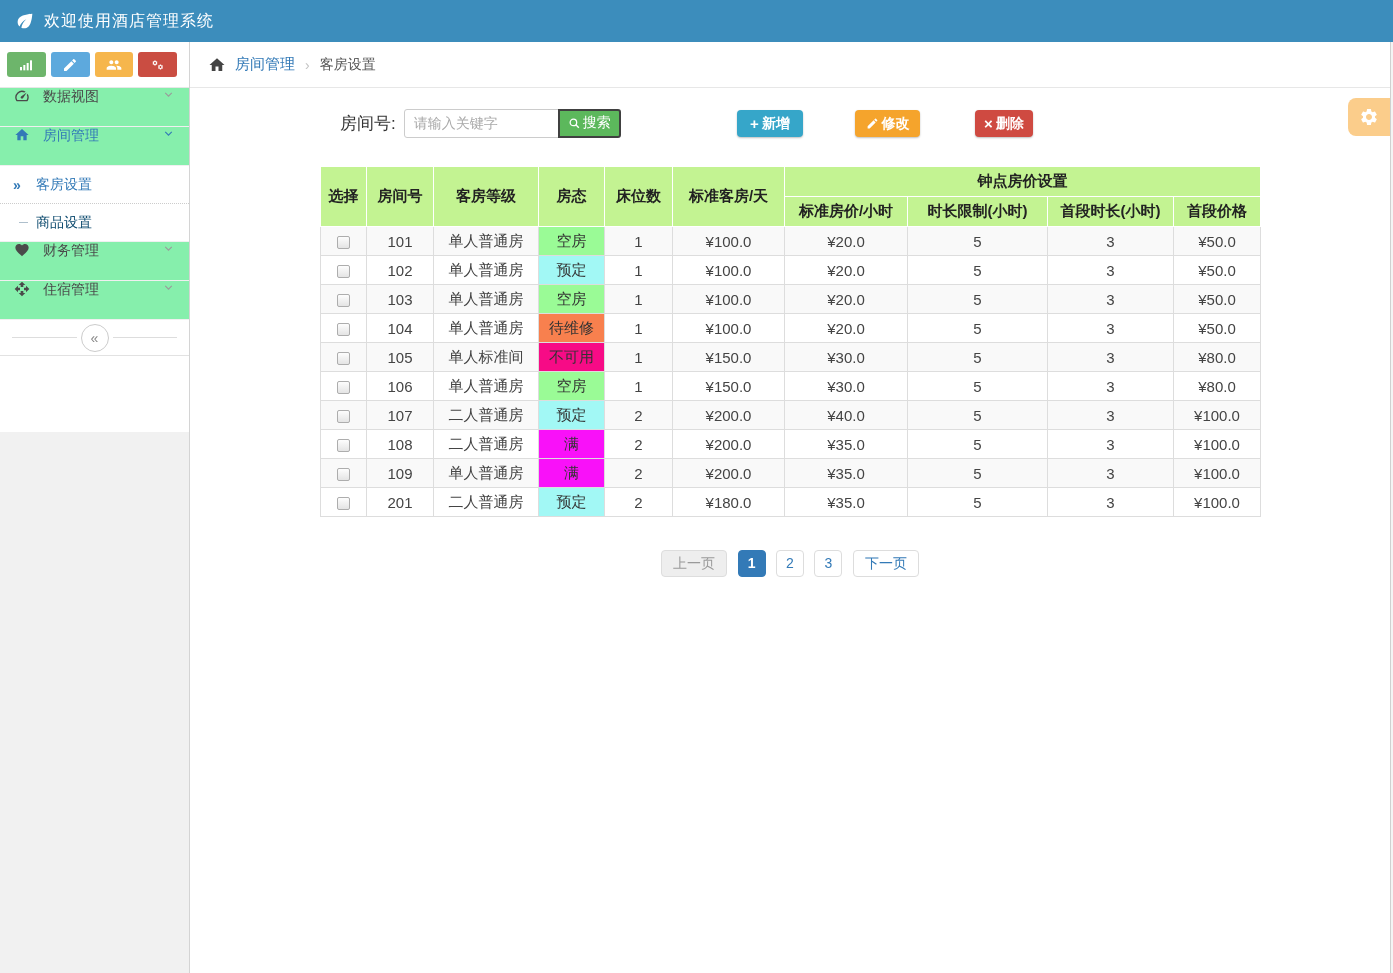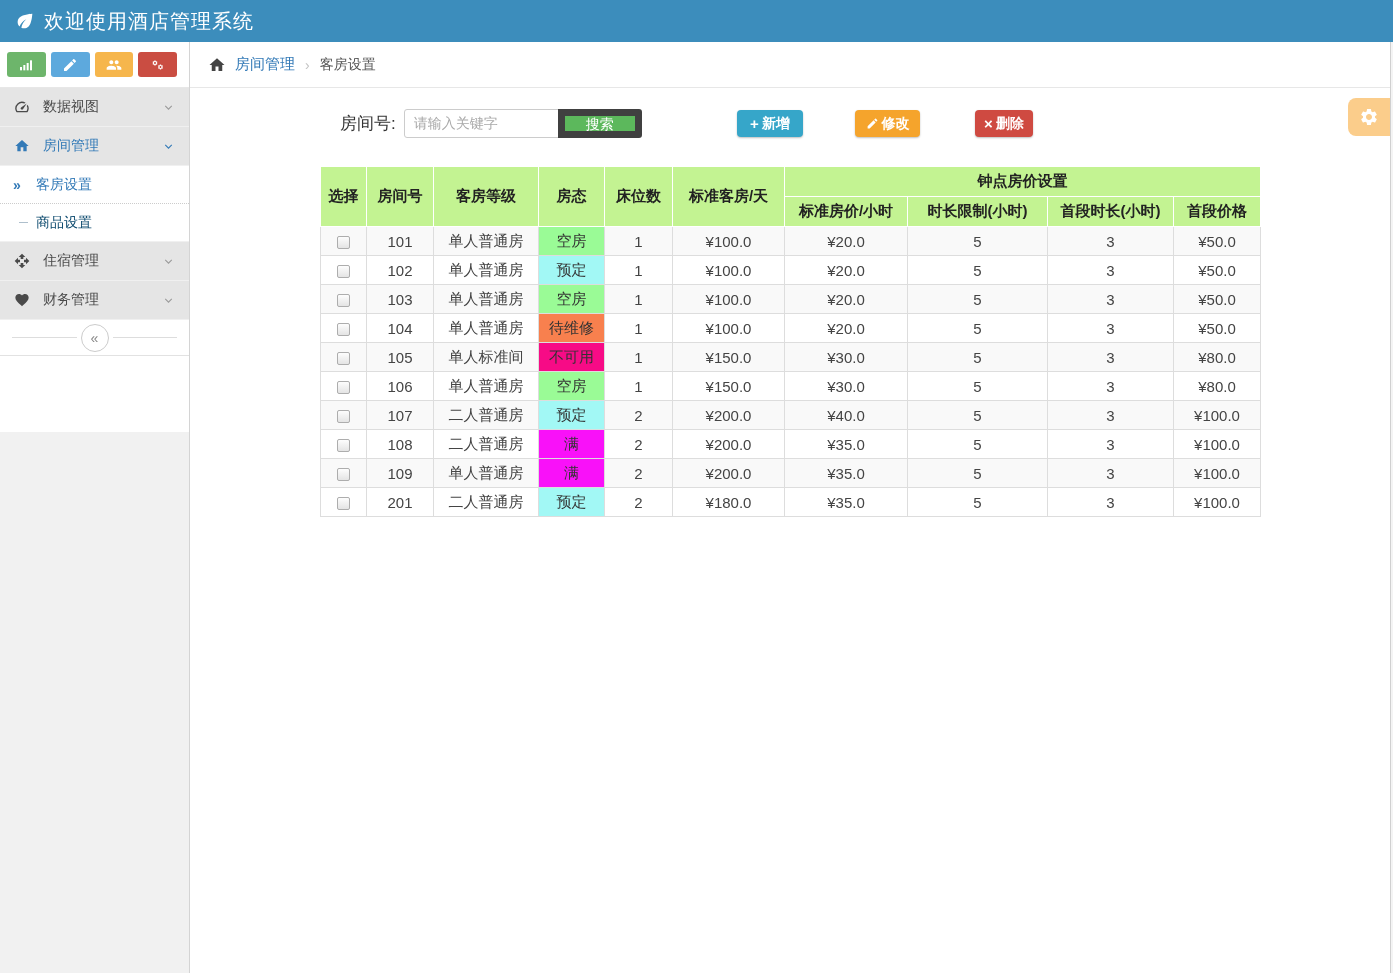--- a/index.html
+++ b/index.html
@@ -4,38 +4,38 @@
 <style>
   * { margin:0; padding:0; box-sizing:border-box; }
   html,body { width:1393px; height:973px; overflow:hidden; background:#fff;
     font-family:"Liberation Sans","DejaVu Sans",sans-serif; }
   #root { position:relative; width:1393px; height:973px; background:#fff; }
 
   
   .topbar { position:absolute; left:0; top:0; width:1393px; height:42px;
     background:#3c8dbc; display:flex; align-items:center; padding-left:14px; }
   .topbar .leaf { width:22px; height:22px; margin-right:8px; color:#fff; }
-  .topbar .title { color:#fff; font-size:20px; letter-spacing:1px; }
+  .topbar .title { color:#fff; font-size:16px; letter-spacing:1px; }
 
   
   .edge-strip { position:absolute; right:0; top:42px; bottom:0; width:3px;
     background:#f4f4f4; border-left:1px solid #d0d0d0; }
 
   
   .sidebar { position:absolute; left:0; top:42px; width:190px; bottom:0;
     background:#fff; border-right:1px solid #d4d4d4; }
   .quick { height:46px; display:flex; align-items:center; padding:0 7px;
     border-bottom:1px solid #e7e7e7; }
   .quick .qbtn { width:40px; height:25px; border:none; border-radius:3px;
     margin-right:5px; color:#fff; display:flex; align-items:center;
     justify-content:center; cursor:pointer; }
   .qbtn svg { width:16px; height:16px; }
 
-  .menu-item { height:39px; display:flex; align-items:center; padding:0 14px;
-    border-bottom:1px solid #f0f0f0; color:#4a4a4a; cursor:pointer; background:#e5e5e5; }
+  .menu-item { height:39px; display:flex; padding:0 14px;
+    border-bottom:1px solid #f0f0f0; color:#4a4a4a; cursor:pointer; background:#86efac; }
   .menu-item .mi-icon { width:18px; height:16px; display:flex; align-items:center; }
   .menu-item .mi-icon svg { width:16px; height:16px; fill:currentColor; }
   .menu-item .mi-label { margin-left:11px; font-size:14px; }
   .menu-item .chev { margin-left:auto; width:13px; height:13px; color:#9a9a9a; }
   .menu-item.active { color:#337ab7; }
   .menu-item.active .chev { color:#337ab7; }
 
   .submenu { position:relative; }
   .submenu::before { content:""; position:absolute; left:19px; top:0; width:1px;
     height:57px; background:#aebfcc; }
@@ -68,23 +68,23 @@
 
   
   .content { position:absolute; left:190px; top:88px; right:0; bottom:0; background:#fff; }
 
   .toolbar { position:absolute; left:150px; top:20px; height:30px; display:flex;
     align-items:center; }
   .toolbar .lbl { font-size:17px; color:#333; margin-right:8px; }
   .toolbar input { width:155px; height:29px; border:1px solid #ccc;
     border-radius:3px 0 0 3px; padding:0 9px; font-size:14px; color:#1d4ed8; outline:none; }
   .toolbar input::placeholder { color:#a9a9a9; }
-  .search-btn { height:29px; padding:0 21px; border:7px solid #404040; background:#5cb85c;
+  .search-btn { height:29px; padding:0 8px; border:2px solid #404040; background:#5cb85c;
     color:#fff; font-size:14px; border-radius:0 3px 3px 0; margin-left:-1px;
-    display:flex; align-items:center; cursor:pointer;flex-direction:column; }
+    display:flex; align-items:center; cursor:pointer; }
   .search-btn svg { width:13px; height:13px; margin-right:2px; }
 
   .act-btn { position:absolute; top:22px; height:27px; border:none; border-radius:4px;
     color:#fff; font-size:14px; font-weight:bold; display:flex; align-items:center;
     justify-content:center; cursor:pointer; box-shadow:0 1px 2px rgba(0,0,0,.25); }
   .act-btn .pl { font-size:15px; margin-right:3px; font-weight:bold; }
   .act-btn svg { width:13px; height:13px; margin-right:3px; }
   #btn-add { left:547px; width:66px; }
   #btn-edit { left:665px; width:65px; }
   #btn-del { left:785px; width:58px; }
@@ -196,36 +196,36 @@
       </div>
       <div class="sub-item second">
         <span class="marker"></span>
         <span>商品设置</span>
       </div>
     </div>
 
     <div class="menu-item">
       <span class="mi-icon">
           <svg viewBox="0 0 24 24">
-            <path d="M10 9h4V6h3l-5-5-5 5h3v3zm-1 1H6V7l-5 5 5 5v-3h3v-4zm14 2l-5-5v3h-3v4h3v3l5-5zm-9 3h-4v3H7l5 5 5-5h-3v-3z"></path>
+            <path d="M12 21.35l-1.45-1.32C5.4 15.36 2 12.28 2 8.5 2 5.42 4.42 3 7.5 3c1.74 0 3.41.81 4.5 2.09C13.09 3.81 14.76 3 16.5 3 19.58 3 22 5.42 22 8.5c0 3.78-3.4 6.86-8.55 11.54L12 21.35z"></path>
           </svg>
         </span>
-      <span class="mi-label">住宿管理</span>
+      <span class="mi-label">财务管理</span>
       <svg class="chev chevsvg" viewBox="0 0 24 24">
           <path d="M6 9l6 6 6-6"></path>
         </svg>
     </div>
 
     <div class="menu-item">
       <span class="mi-icon">
           <svg viewBox="0 0 24 24">
-            <path d="M12 21.35l-1.45-1.32C5.4 15.36 2 12.28 2 8.5 2 5.42 4.42 3 7.5 3c1.74 0 3.41.81 4.5 2.09C13.09 3.81 14.76 3 16.5 3 19.58 3 22 5.42 22 8.5c0 3.78-3.4 6.86-8.55 11.54L12 21.35z"></path>
+            <path d="M10 9h4V6h3l-5-5-5 5h3v3zm-1 1H6V7l-5 5 5 5v-3h3v-4zm14 2l-5-5v3h-3v4h3v3l5-5zm-9 3h-4v3H7l5 5 5-5h-3v-3z"></path>
           </svg>
         </span>
-      <span class="mi-label">财务管理</span>
+      <span class="mi-label">住宿管理</span>
       <svg class="chev chevsvg" viewBox="0 0 24 24">
           <path d="M6 9l6 6 6-6"></path>
         </svg>
     </div>
 
 
     <div class="collapse-row">
       <span class="line"></span>
       <button class="collapse-btn">«</button>
       <span class="line"></span>
@@ -420,20 +420,27 @@
           <td>2</td>
           <td>¥180.0</td>
           <td>¥35.0</td>
           <td>5</td>
           <td>3</td>
           <td>¥100.0</td>
         </tr>
       </tbody>
     </table>
 
+    <div class="pager">
+      <span class="pbtn disabled">上一页</span>
+      <span class="pbtn page active" style="background-color: rgb(51, 122, 183);">1</span>
+      <span class="pbtn page">2</span>
+      <span class="pbtn page">3</span>
+      <span class="pbtn">下一页</span>
+    </div>
   </div>
 
   <button class="gear-fab" style="background-color: rgb(251, 205, 139);">
     <svg viewBox="0 0 24 24">
         <path d="M19.14 12.94c.04-.3.06-.61.06-.94 0-.32-.02-.64-.07-.94l2.03-1.58c.18-.14.23-.41.12-.61l-1.92-3.32c-.12-.22-.37-.29-.59-.22l-2.39.96c-.5-.38-1.03-.7-1.62-.94l-.36-2.54c-.04-.24-.24-.41-.48-.41h-3.84c-.24 0-.43.17-.47.41l-.36 2.54c-.59.24-1.13.57-1.62.94l-2.39-.96c-.22-.08-.47 0-.59.22L2.74 8.87c-.12.21-.08.47.12.61l2.03 1.58c-.05.3-.09.63-.09.94s.02.64.07.94l-2.03 1.58c-.18.14-.23.41-.12.61l1.92 3.32c.12.22.37.29.59.22l2.39-.96c.5.38 1.03.7 1.62.94l.36 2.54c.05.24.24.41.48.41h3.84c.24 0 .44-.17.47-.41l.36-2.54c.59-.24 1.13-.56 1.62-.94l2.39.96c.22.08.47 0 .59-.22l1.92-3.32c.12-.22.07-.47-.12-.61l-2.01-1.58zM12 15.6c-1.98 0-3.6-1.62-3.6-3.6s1.62-3.6 3.6-3.6 3.6 1.62 3.6 3.6-1.62 3.6-3.6 3.6z"></path>
       </svg>
   </button>
 
   <div class="edge-strip"></div>
 </div>

